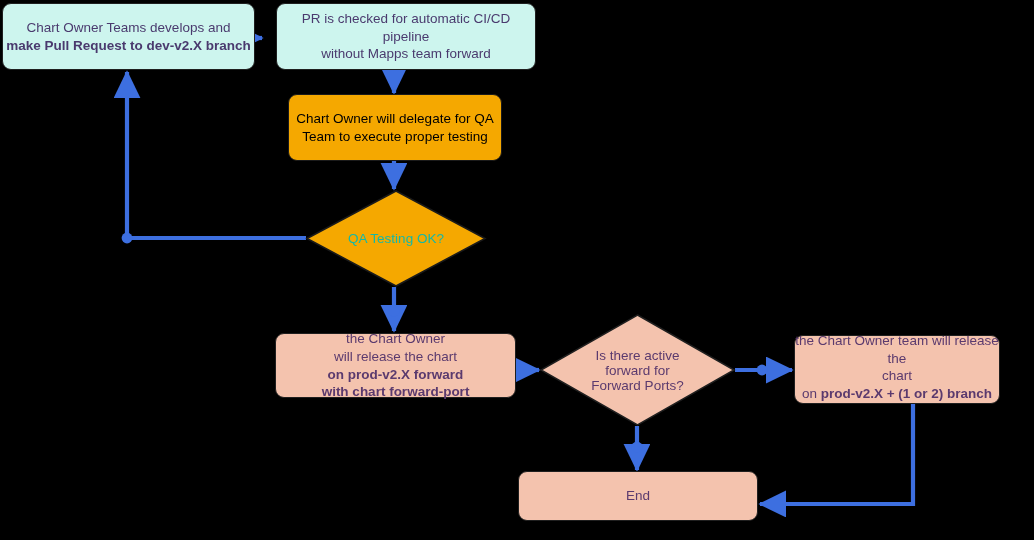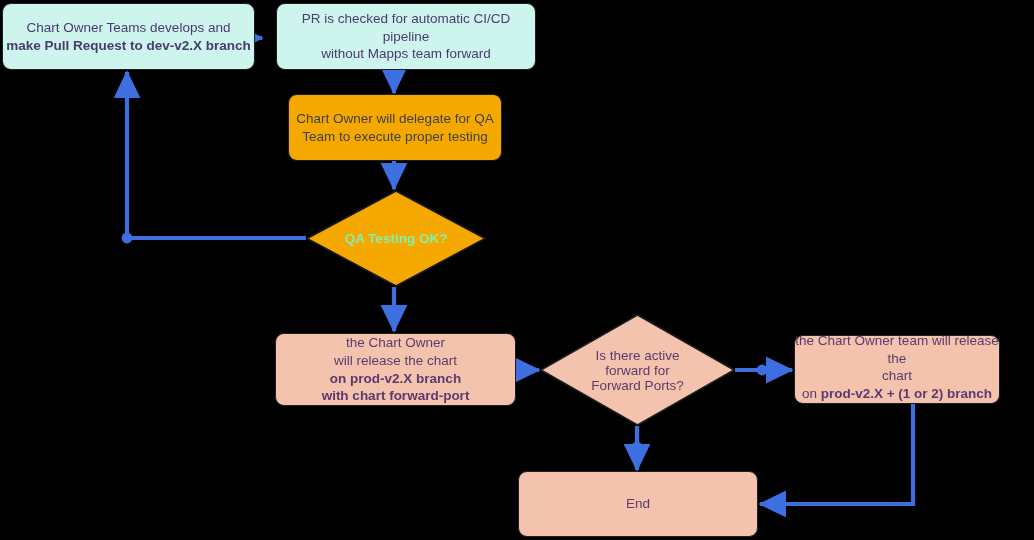--- a/index.html
+++ b/index.html
@@ -6,21 +6,21 @@
   body{width:1034px;height:540px;overflow:hidden;font-family:"Liberation Sans",sans-serif;}
   #stage{position:relative;width:1034px;height:540px;background:#000;padding-left:8px;}
   svg#edges{position:absolute;left:0;top:0;width:1034px;height:540px;}
   .node{position:absolute;box-sizing:border-box;display:flex;align-items:center;justify-content:center;text-align:center;}
   .node .lbl{line-height:1.32;}
   .rbox{border:1.4px solid #1f1f1f;border-radius:9px;}
   .cyan{background:#cdf5ee;}
   .orange{background:#f5a800;border-color:#1a1a1a;}
   .pink{background:#f4c3ae;}
   .txt-cyan{color:#4a3a6e;font-size:13.5px;}
-  .txt-orange{color:#404040;font-size:13.5px;}
+  .txt-orange{color:#000000;font-size:13.5px;}
   .txt-pink{color:#5b3a6e;font-size:13.5px;}
   .b{font-weight:bold;}
   .diamond{position:absolute;}
   .diamond svg{position:absolute;left:0;top:0;overflow:visible;}
   .diamond .dlabel{position:absolute;left:0;top:0;width:100%;height:100%;
      display:flex;align-items:center;justify-content:center;text-align:center;}
 </style>
 </head>
 <body>
 
@@ -80,31 +80,31 @@
       <div>Chart Owner will delegate for QA</div>
       <div>Team to execute proper testing</div>
     </div>
   </div>
 
   <div class="diamond" style="left:306px;top:190px;width:180px;height:97px;">
     <svg width="180" height="97" viewBox="0 0 180 97" xmlns="http://www.w3.org/2000/svg">
       <polygon points="90,1 179,48.5 90,96 1,48.5" fill="#f5a800" stroke="#1a1a1a" stroke-width="1.6"></polygon>
     </svg>
     <div class="dlabel">
-      <div class="lbl txt-orange" style="color:#86efac;font-weight:bold;">
+      <div class="lbl txt-orange" style="color:#14b8a6;">
         <div>QA Testing OK?</div>
       </div>
     </div>
   </div>
 
-  <div class="node rbox pink" style="left:275px;top:333px;width:241px;height:73px;">
+  <div class="node rbox pink" style="left:275px;top:333px;width:241px;height:65px;">
     <div class="lbl txt-pink">
       <div>the Chart Owner</div>
       <div>will release the chart</div>
-      <div class="b">on prod-v2.X branch</div>
+      <div class="b">on prod-v2.X forward</div>
       <div class="b">with chart forward-port</div>
     </div>
   </div>
 
   <div class="diamond" style="left:540px;top:314px;width:195px;height:112px;">
     <svg width="195" height="112" viewBox="0 0 195 112" xmlns="http://www.w3.org/2000/svg">
       <polygon points="97.5,1 194,56 97.5,111 1,56" fill="#f4c3ae" stroke="#1f1f1f" stroke-width="1.5"></polygon>
     </svg>
     <div class="dlabel">
       <div class="lbl txt-pink">
@@ -118,19 +118,19 @@
   <div class="node rbox pink" style="left:794px;top:335px;width:206px;height:69px;align-items:flex-end;">
     <div class="lbl txt-pink">
       <div>the Chart Owner team will release the</div>
       <div>chart</div>
       <div>
         <span>on </span><span class="b">prod-v2.X + (1 or 2) branch</span>
       </div>
     </div>
   </div>
 
-  <div class="node rbox pink" style="left:518px;top:471px;width:240px;height:66px;">
+  <div class="node rbox pink" style="left:518px;top:471px;width:240px;height:50px;">
     <div class="lbl txt-pink">
       <div>End</div>
     </div>
   </div>
 
 </div>
 
 </body></html>

